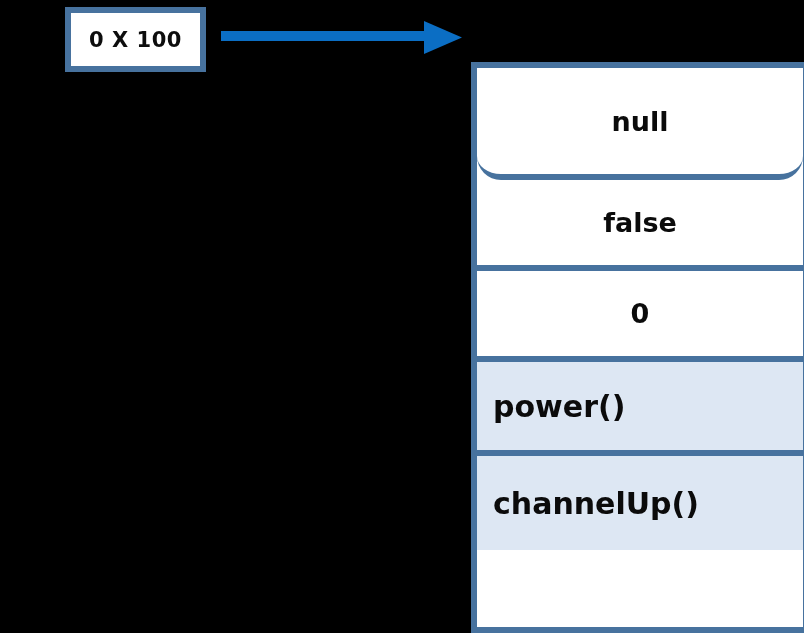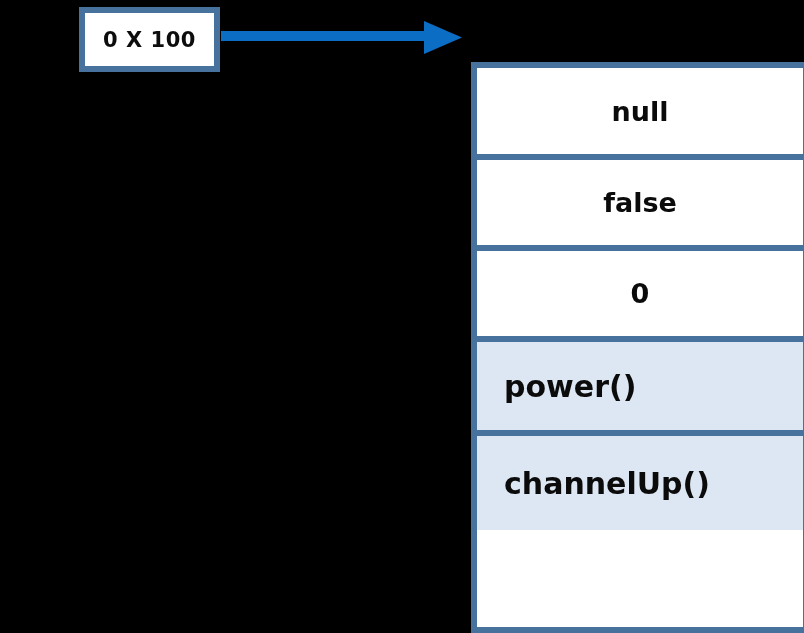--- a/index.html
+++ b/index.html
@@ -31,21 +31,20 @@
     left: 65px;
     top: 7px;
     width: 141px;
     height: 65px;
     box-sizing: border-box;
     border: 6px solid #47729e;
     background: #ffffff;
     display: flex;
     align-items: center;
     justify-content: center;
-    margin-left: 14px;
   }
   .ref-box-label {
     font-size: 21px;
     font-weight: bold;
     color: #0d0d0d;
     letter-spacing: 0.5px;
     font-family: "DejaVu Sans", sans-serif;
     white-space: nowrap;
   }
 
@@ -84,40 +83,41 @@
   .obj-row:last-child {
     border-bottom: none;
   }
 
   .obj-row.attr {
     background: #ffffff;
     justify-content: center;
     height: 91px;
   }
   .obj-row.attr.first {
-    height: 92px;
+    height: 112px;
+    border-radius: 24px;
   }
   .obj-row.method {
     background: #dde7f3;
     justify-content: flex-start;
     height: 94px;
   }
 
   .obj-row-label {
     font-size: 27px;
     font-weight: bold;
     color: #0b0b0b;
     font-family: "DejaVu Sans", sans-serif;
     white-space: nowrap;
   }
   .obj-row.attr .obj-row-label {
     text-align: center;
   }
   .obj-row.method .obj-row-label {
-    padding-left: 27px;
+    padding-left: 16px;
     font-size: 30px;
   }
 </style>
 </head>
 <body>
 
 <div id="canvas">
 
   <div class="ref-box">
     <span class="ref-box-label">0 X 100</span>

